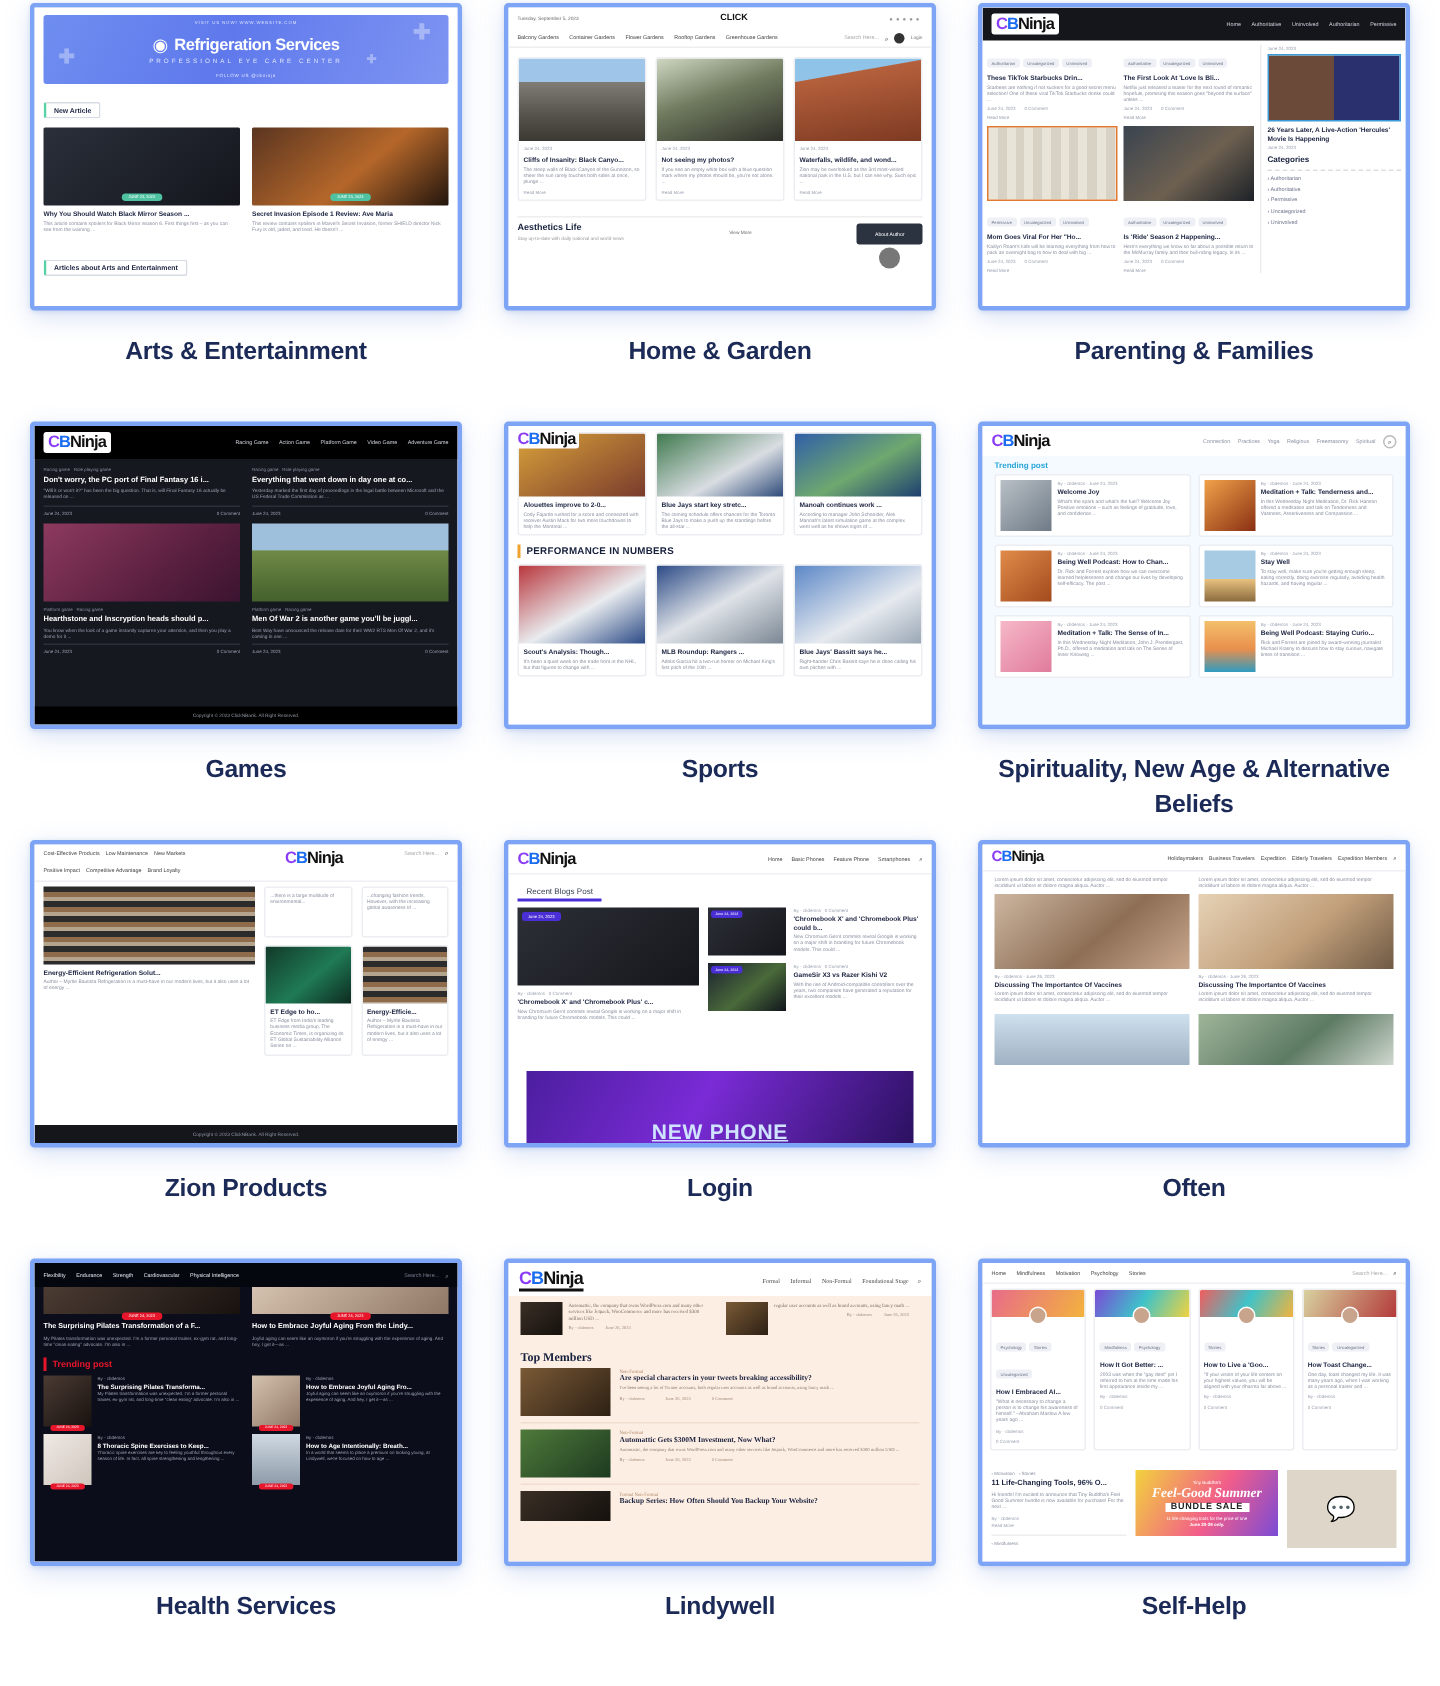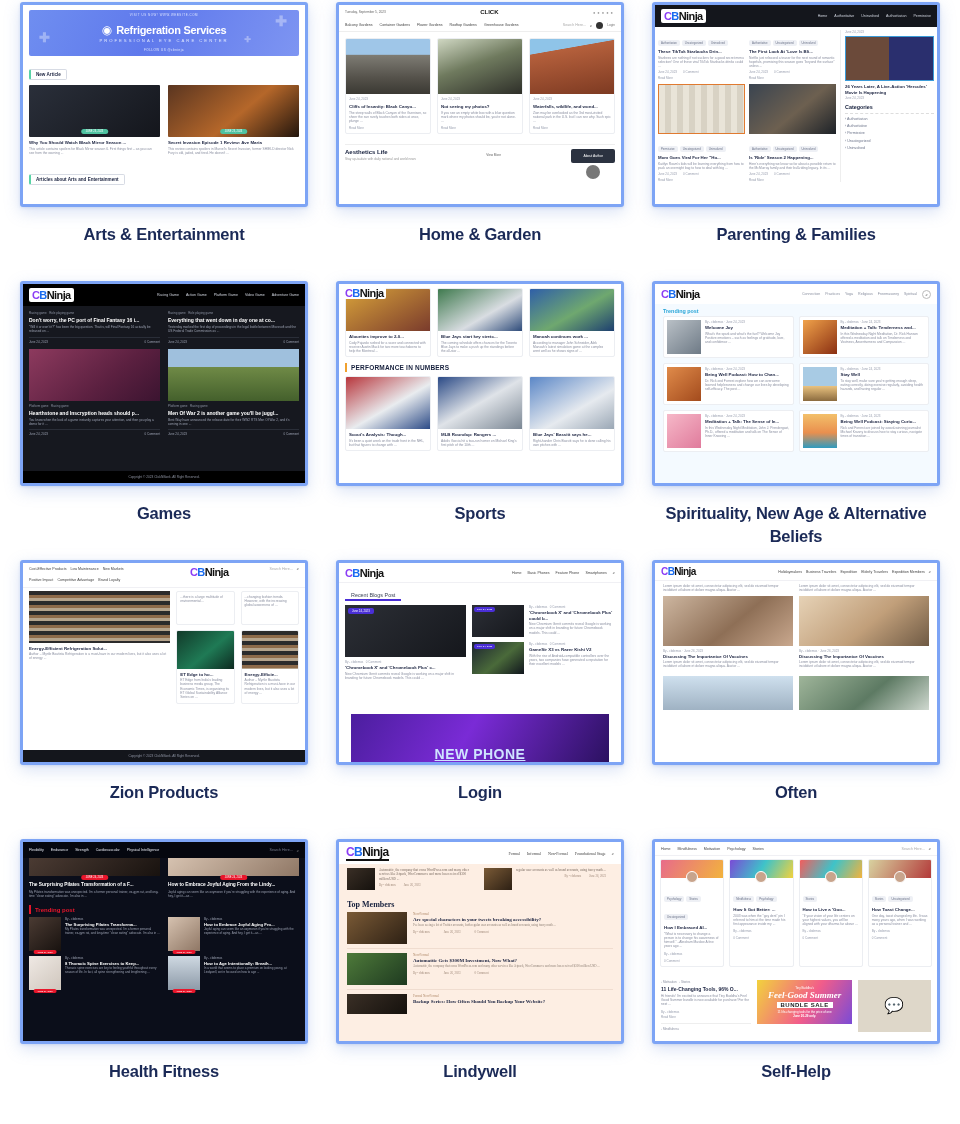--- a/index.html
+++ b/index.html
@@ -727,21 +727,21 @@
             </div>
             <div style="min-width:0;">
               <div style="font-size:3px;color:#9aa0b0;">By - cbdemos</div>
               <div style="font-size:4.2px;font-weight:bold;color:#fff;line-height:1.2;padding:1px 0;">How to Age Intentionally: Breath...</div>
               <div style="font-size:3px;color:#9aa0b0;line-height:1.3;">In a world that seems to place a premium on looking young, at Lindywell, we're focused on how to age ...</div>
             </div>
           </div>
         </div>
       </div>
     </div>
-    <div class="label">Health Fitness</div>
+    <div class="label">Health Services</div>
   </div>
 
   <div class="cell">
     <div class="shot-wrap">
       <div class="shot" style="background:#fdeee3;font-family:'Liberation Serif',serif;">
         <div class="bar" style="height:22px;padding:0 7px;justify-content:space-between;background:#fff;">
           <span class="logo" style="font-size:12px;font-family:'Liberation Sans',sans-serif;border-bottom:2px solid #111;">
             <span class="c">C</span><span class="b">B</span><span class="n">Ninja</span>
           </span>
           <div style="display:flex;align-items:center;gap:6px;">

